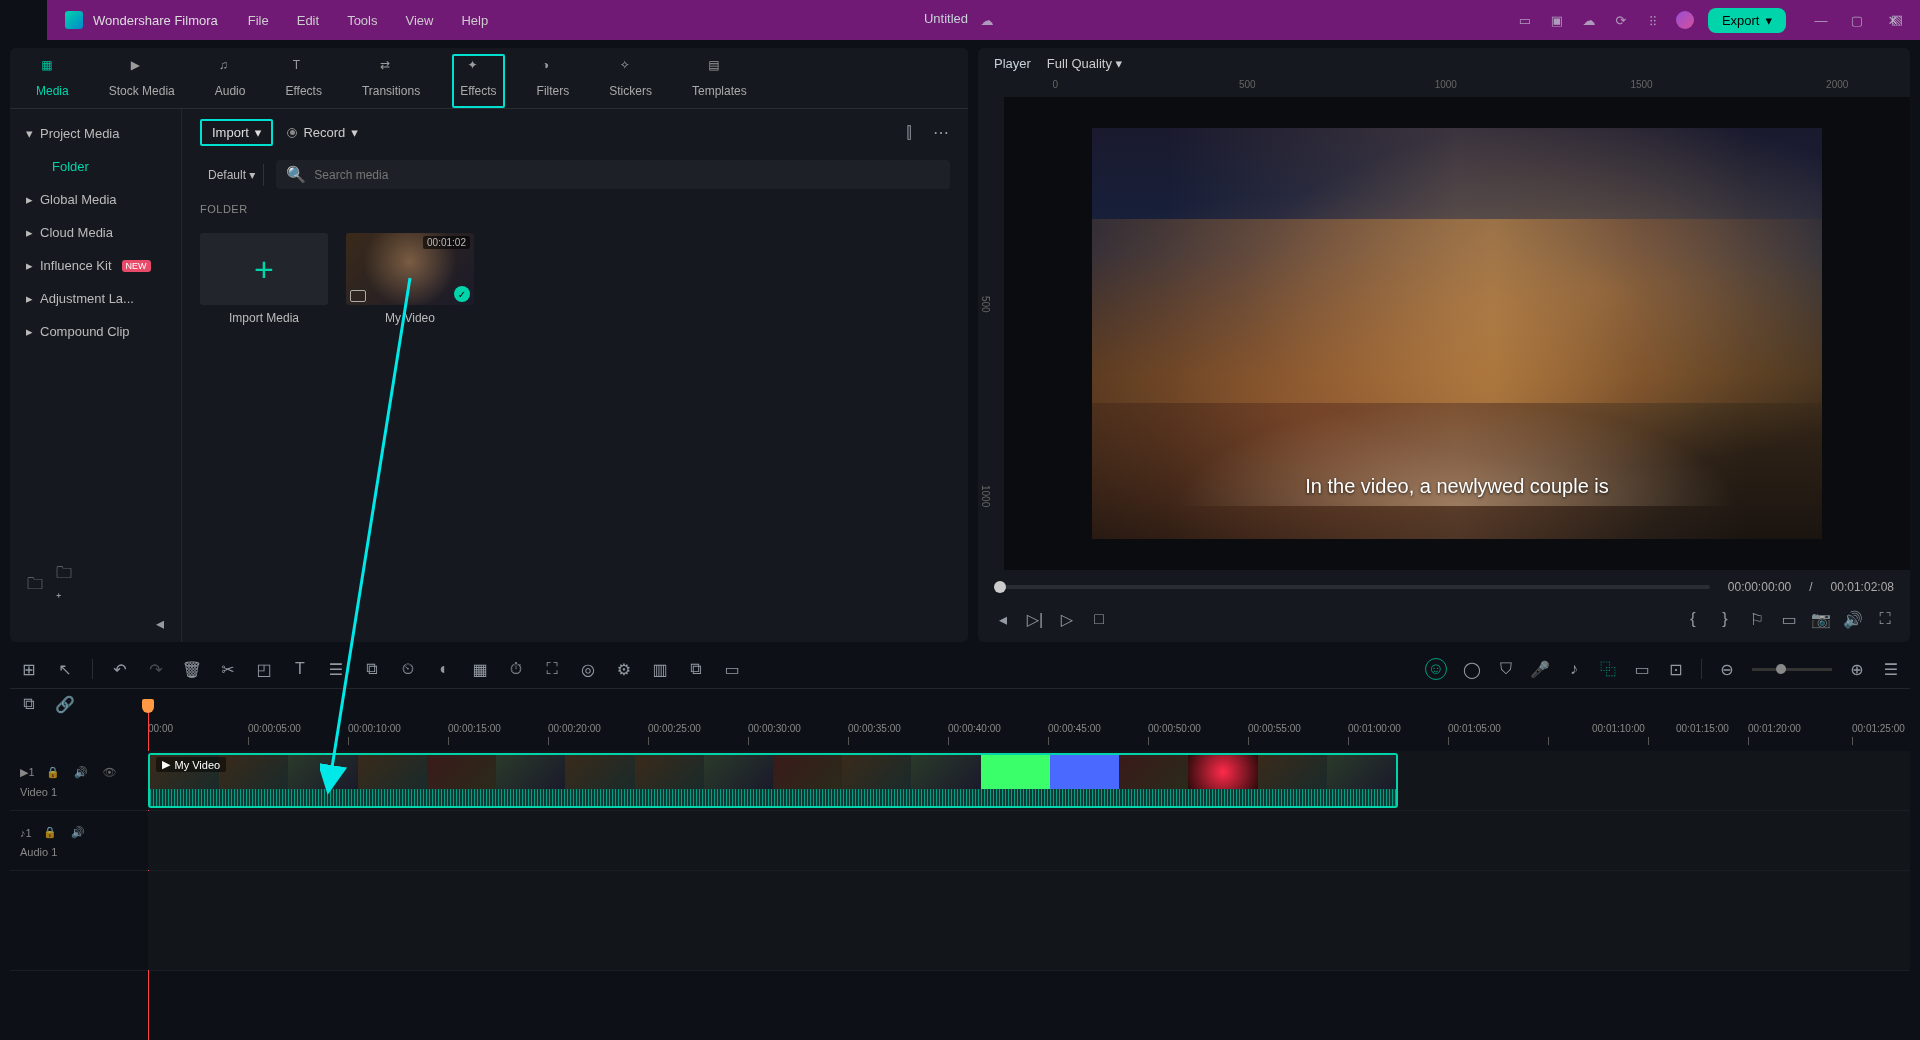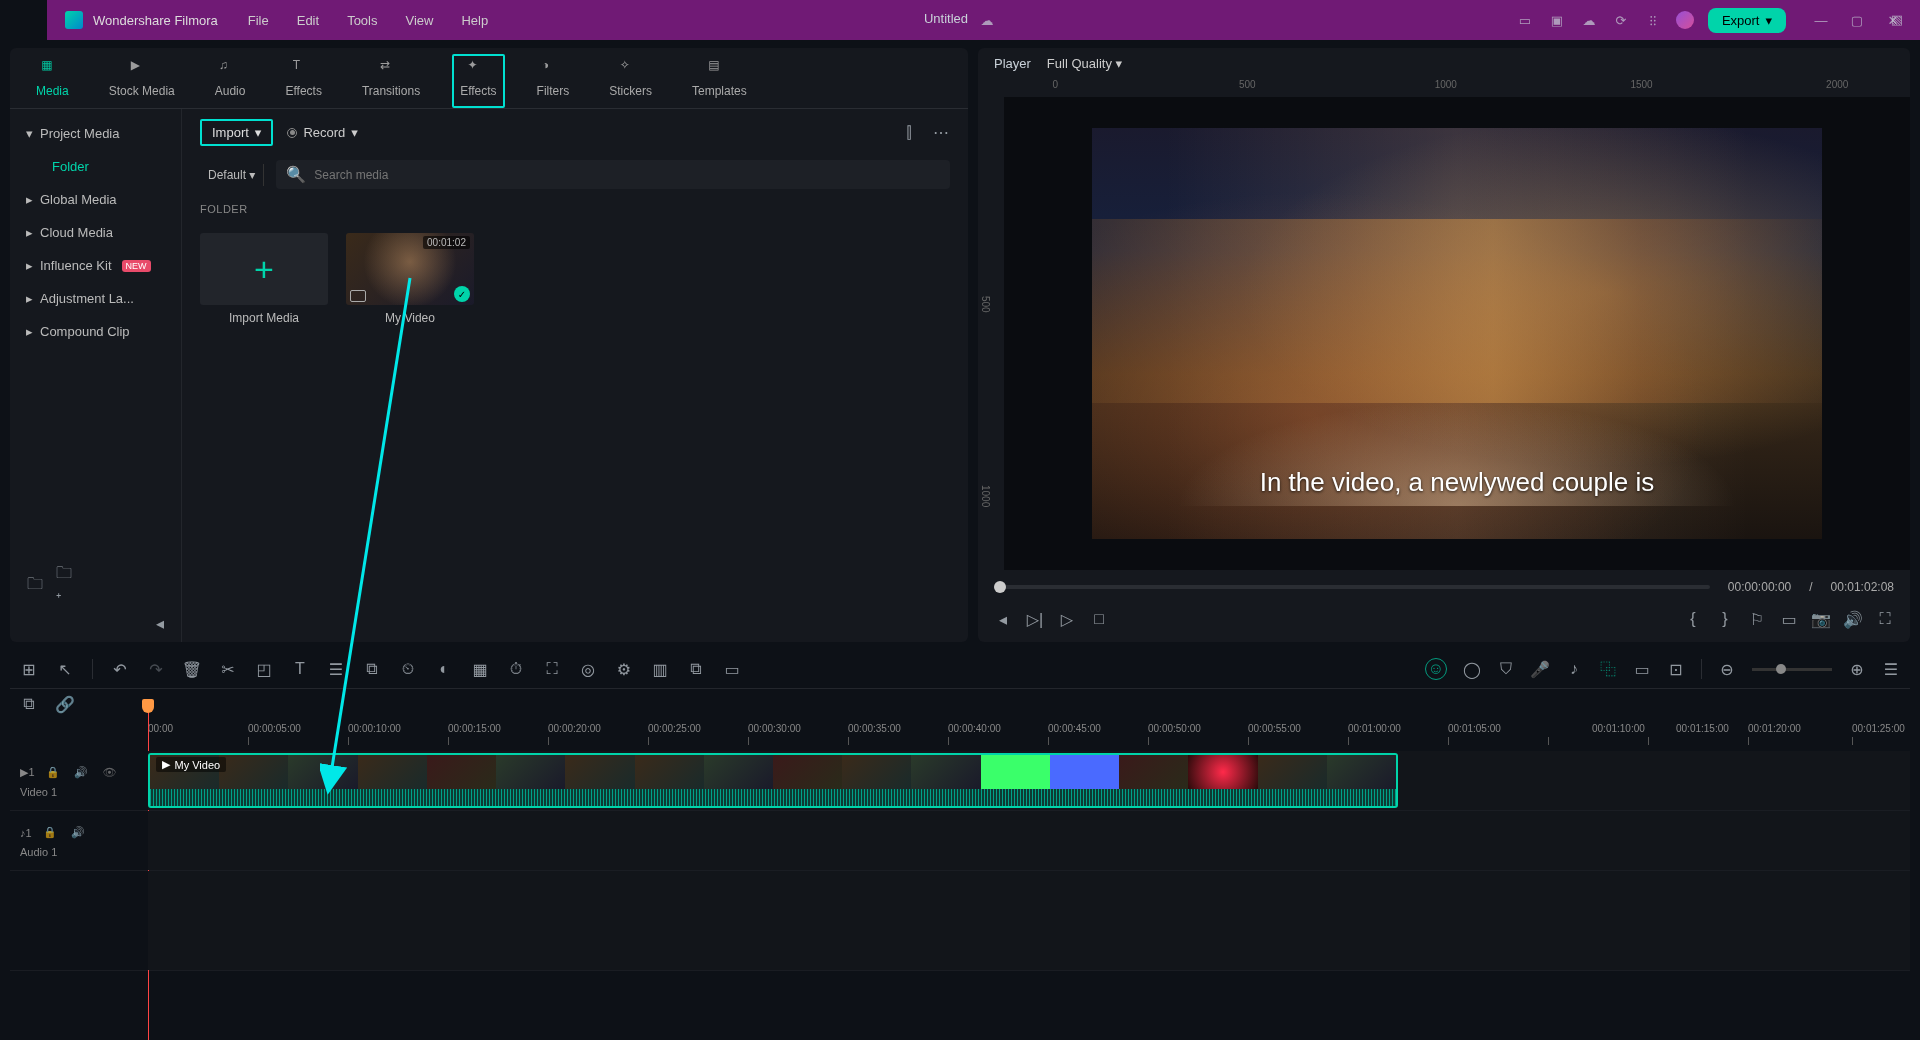--- a/index.html
+++ b/index.html
@@ -55,21 +55,21 @@
 .player-panel { flex:1; background:#15181e; border-radius:6px; display:flex; flex-direction:column; }
 .player-head { display:flex; align-items:center; padding:8px 16px; font-size:13px; gap:16px;}
 .ruler-top { height:18px; background:#15181e; position:relative; font-size:10px; color:#666;}
 .preview-area { flex:1; display:flex; position:relative; background:#0a0c10;}
 .ruler-left { width:26px; background:#15181e; position:relative;}
 .video-frame { flex:1; margin:6px 8px; position:relative; display:flex; align-items:center; justify-content:center;}
 .video-img { width:82%; aspect-ratio:16/9; background: linear-gradient(180deg,#1a1a2e 0%, #16213e 30%, #3a2a1a 60%, #1a1410 100%); position:relative; overflow:hidden;}
 .video-img::before { content:""; position:absolute; inset:0; background: radial-gradient(ellipse at 70% 40%, rgba(255,180,80,.35), transparent 50%), radial-gradient(ellipse at 30% 70%, rgba(255,120,60,.28), transparent 55%), linear-gradient(90deg, transparent 10%, rgba(255,200,150,.15) 50%, transparent 90%);}
 .buildings { position:absolute; top:22%; left:0; right:0; height:45%; background: linear-gradient(90deg, rgba(120,80,40,.3) 0%, rgba(180,120,60,.5) 35%, rgba(200,140,70,.6) 55%, rgba(160,100,50,.4) 75%, rgba(80,60,40,.2) 100%);}
 .light-trails { position:absolute; bottom:8%; left:5%; right:5%; height:30%; background: radial-gradient(ellipse at 50% 100%, rgba(255,220,180,.4), transparent 60%); border-radius:50% 50% 0 0 / 30% 30% 0 0;}
-.caption { position:absolute; bottom:10%; width:100%; text-align:center; color:#fff; font-size:26px; text-shadow:0 1px 3px rgba(0,0,0,.8);}
+.caption { position:absolute; bottom:10%; width:100%; text-align:center; color:#fff; font-size:20px; text-shadow:0 1px 3px rgba(0,0,0,.8);}
 .snap-icon{position:absolute; top:10px; right:14px; opacity:.7; cursor:pointer;}
 .scrub-row { padding:10px 16px; display:flex; align-items:center; gap:18px;}
 .scrub { flex:1; height:4px; background:#2a2d33; border-radius:2px; position:relative;}
 .scrub::before{content:""; position:absolute; left:0; top:-4px; width:12px; height:12px; background:#ccc; border-radius:50%;}
 .tcode { font-size:12px; color:#aaa;}
 .pctrl-row { padding:6px 16px 14px; display:flex; align-items:center; gap:14px;}
 .pctrl-row .grow{flex:1;}
 
 .timeline-area { height:auto; padding:0 10px;}
 .tl-toolbar { display:flex; align-items:center; padding:8px 10px; gap:18px; border-bottom:1px solid #23262c;}

